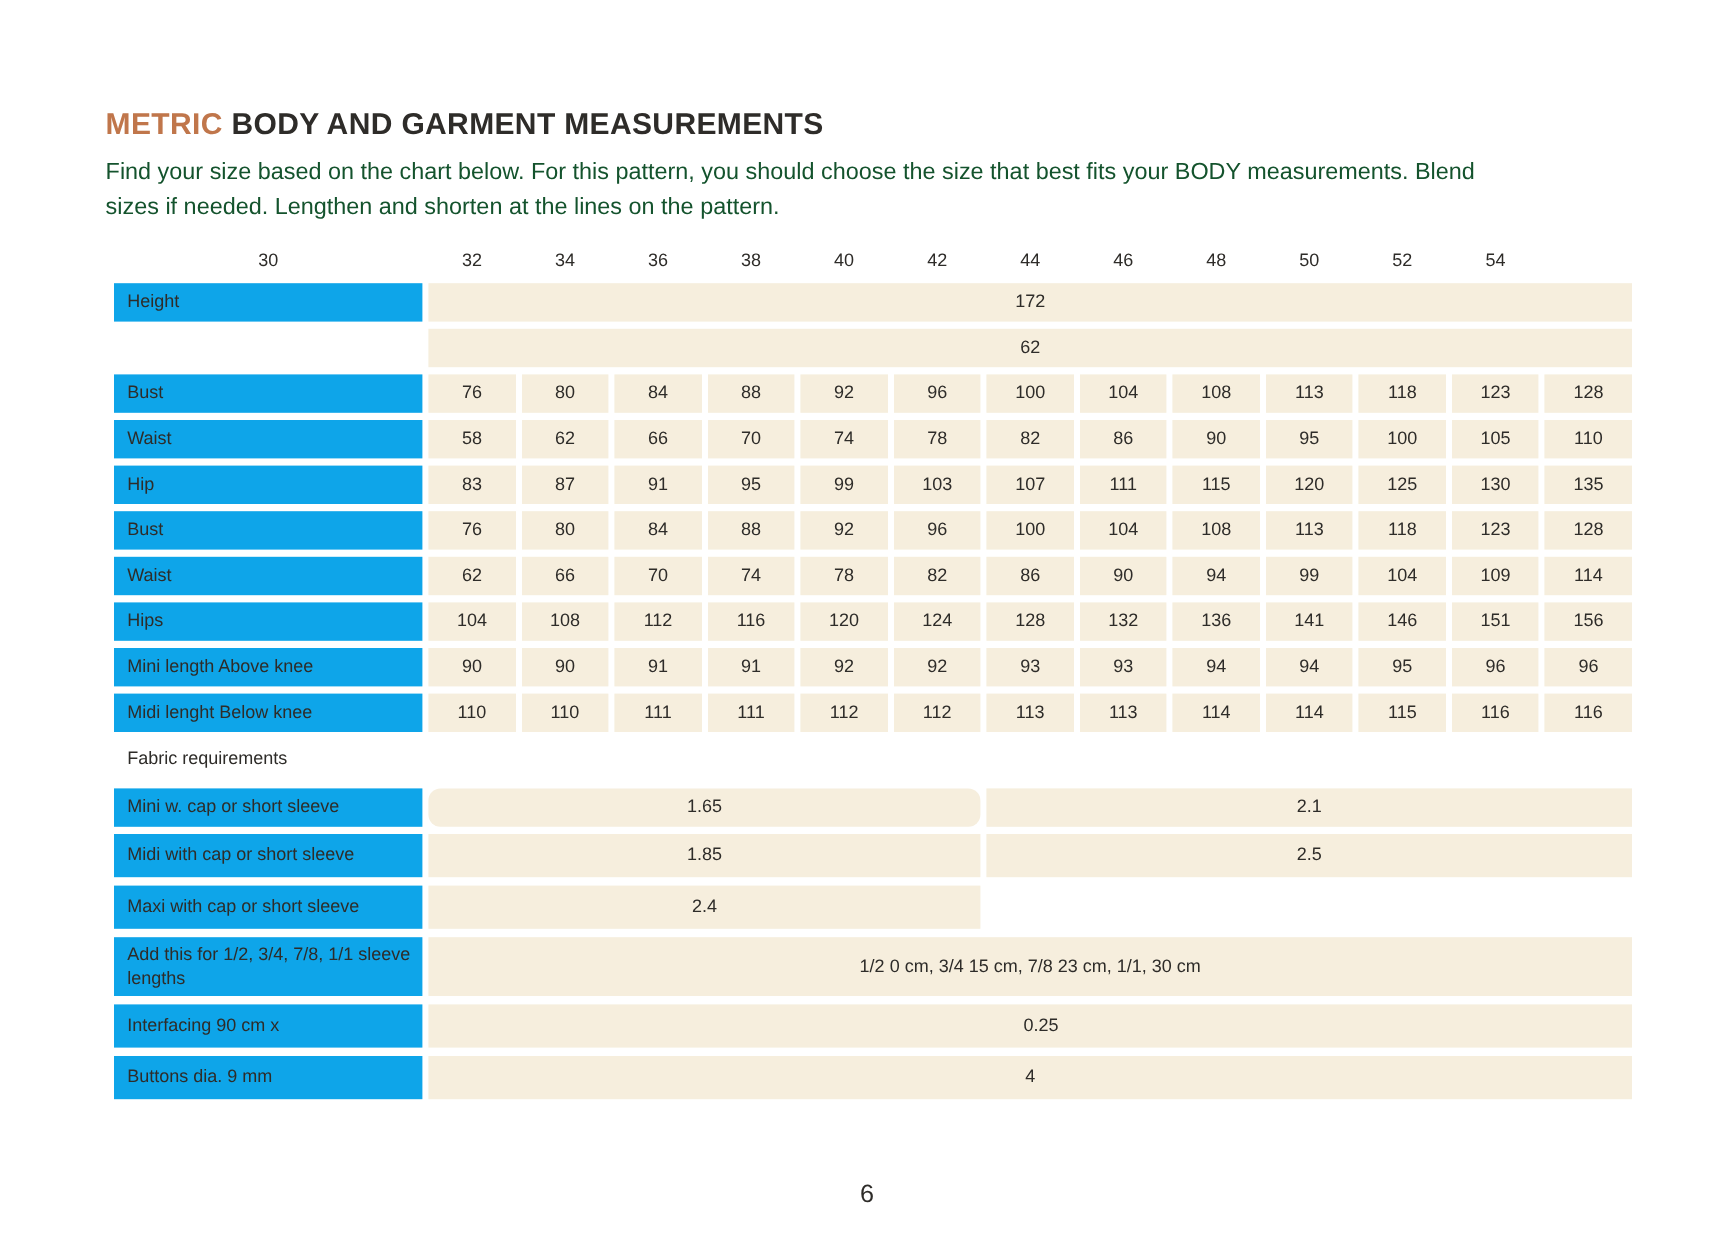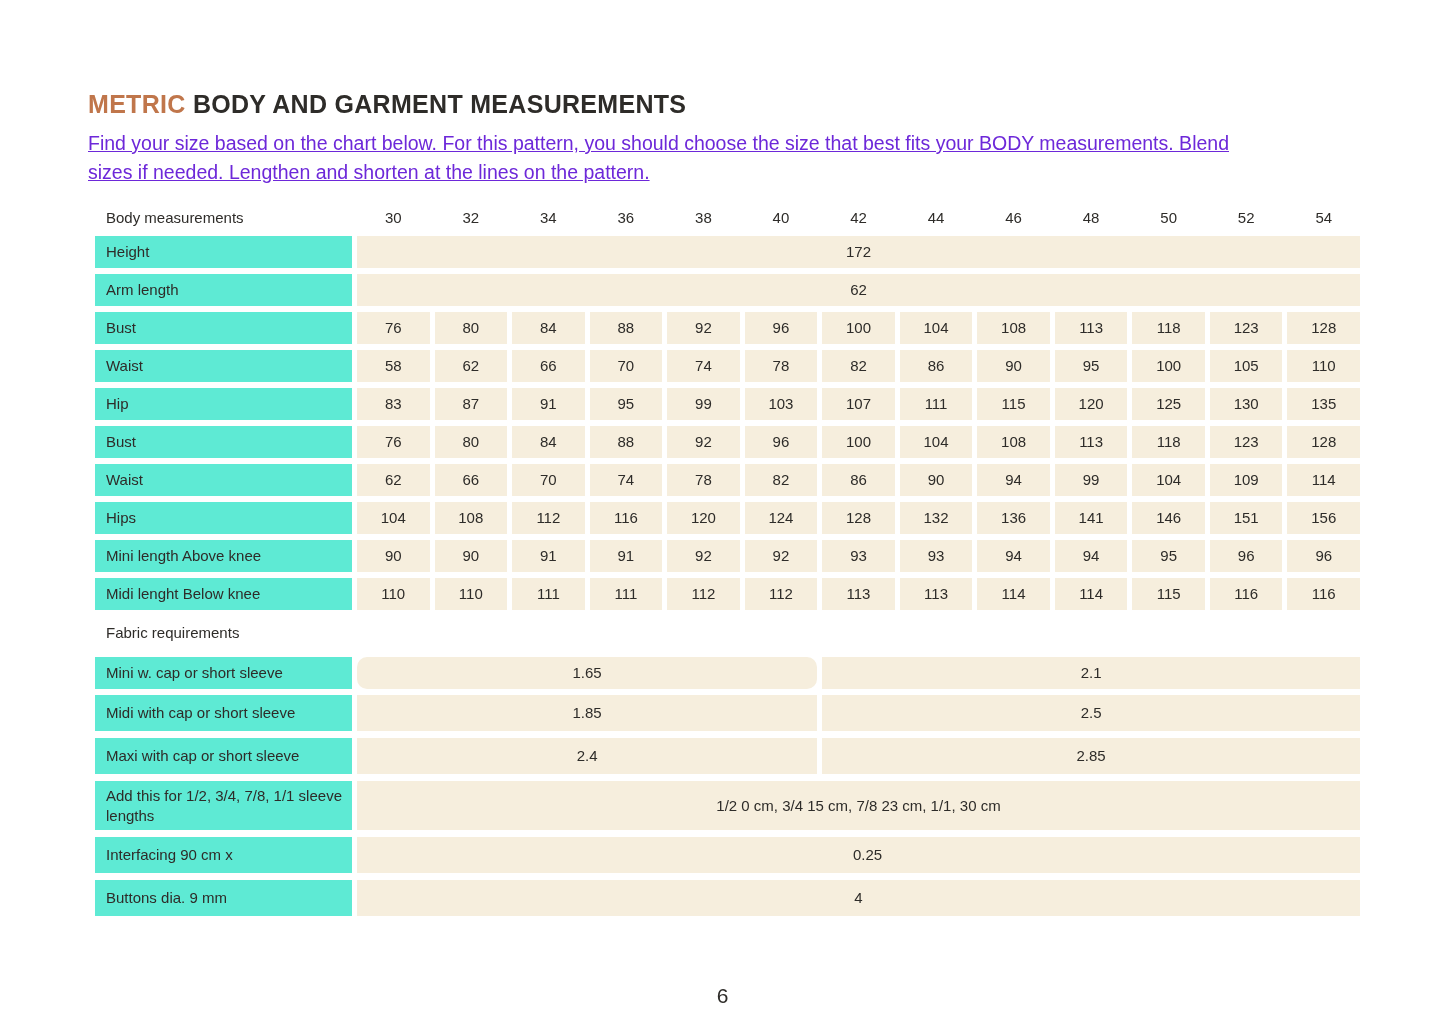--- a/index.html
+++ b/index.html
@@ -19,44 +19,43 @@
     font-size: 25px;
     font-weight: 700;
     letter-spacing: 0.3px;
     color: #2e2c29;
   }
   .title .accent { color: #c0764b; }
   .intro {
     margin: 0 0 16px 0;
     font-size: 19.5px;
     line-height: 29px;
-    color: #6d28d9;
+    color: #14532d;
     max-width: 1170px;
-    text-decoration: underline;
   }
   .size-table { margin-left: 7px; width: 1265px; }
   .t-row {
     display: grid;
     grid-template-columns: 257px repeat(13, 1fr);
     column-gap: 5px;
     margin-bottom: 6px;
   }
   .cell {
     display: flex;
     align-items: center;
     min-height: 32px;
     font-size: 15px;
     line-height: 1.3;
     color: #2e2c29;
   }
   .header-row { margin-bottom: 3px; }
   .header-row .cell { min-height: 30px; background: transparent; }
   .head-label { padding-left: 11px; }
   .size-head { justify-content: center; }
-  .label-cell { background: #5eead4; padding: 5px 8px 5px 11px; }
+  .label-cell { background: #0ea5e9; padding: 5px 8px 5px 11px; }
   .val-cell { background: #f6eedd; justify-content: center; text-align: center; padding: 4px 2px; }
   .section-row { margin: 2px 0 7px 0; }
   .section-label { min-height: 34px; padding-left: 11px; background: transparent; }
   
   .size-table .t-row:nth-child(n+14) { margin-bottom: 7px; }
   .size-table .t-row:nth-child(n+14) .cell { min-height: 36px; }
   .page-number {
     position: absolute;
     left: 0;
     right: 0;
@@ -68,41 +67,39 @@
 </style>
 </head>
 <body>
 
 <div class="page">
   <div class="content">
     <h1 class="title"><span class="accent">METRIC</span><span> BODY AND GARMENT MEASUREMENTS</span></h1>
     <p class="intro">Find your size based on the chart below. For this pattern, you should choose the size that best fits your BODY measurements. Blend sizes if needed. Lengthen and shorten at the lines on the pattern.</p>
     <div class="size-table" id="size-table">
         <div class="t-row header-row">
-          <div class="cell head-label">Body measurements</div>
           <div class="cell size-head">30</div>
           <div class="cell size-head">32</div>
           <div class="cell size-head">34</div>
           <div class="cell size-head">36</div>
           <div class="cell size-head">38</div>
           <div class="cell size-head">40</div>
           <div class="cell size-head">42</div>
           <div class="cell size-head">44</div>
           <div class="cell size-head">46</div>
           <div class="cell size-head">48</div>
           <div class="cell size-head">50</div>
           <div class="cell size-head">52</div>
           <div class="cell size-head">54</div>
         </div>
         <div class="t-row data-row">
           <div class="cell label-cell">Height</div>
           <div class="cell val-cell" style="grid-column: 2 / -1;">172</div>
         </div>
         <div class="t-row data-row">
-          <div class="cell label-cell">Arm length</div>
           <div class="cell val-cell" style="grid-column: 2 / -1;">62</div>
         </div>
         <div class="t-row data-row">
           <div class="cell label-cell">Bust</div>
           <div class="cell val-cell">76</div>
           <div class="cell val-cell">80</div>
           <div class="cell val-cell">84</div>
           <div class="cell val-cell">88</div>
           <div class="cell val-cell">92</div>
           <div class="cell val-cell">96</div>
@@ -235,21 +232,20 @@
           <div class="cell val-cell" style="grid-column: 8 / span 7; text-align: right;">2.1</div>
         </div>
         <div class="t-row data-row">
           <div class="cell label-cell">Midi with cap or short sleeve</div>
           <div class="cell val-cell" style="grid-column: 2 / span 6;">1.85</div>
           <div class="cell val-cell" style="grid-column: 8 / span 7;">2.5</div>
         </div>
         <div class="t-row data-row">
           <div class="cell label-cell">Maxi with cap or short sleeve</div>
           <div class="cell val-cell" style="grid-column: 2 / span 6;">2.4</div>
-          <div class="cell val-cell" style="grid-column: 8 / span 7;">2.85</div>
         </div>
         <div class="t-row data-row">
           <div class="cell label-cell">Add this for 1/2, 3/4, 7/8, 1/1 sleeve lengths</div>
           <div class="cell val-cell" style="grid-column: 2 / -1;">1/2 0 cm, 3/4 15 cm, 7/8 23 cm, 1/1, 30 cm</div>
         </div>
         <div class="t-row data-row">
           <div class="cell label-cell">Interfacing 90 cm x</div>
           <div class="cell val-cell" style="grid-column: 2 / -1; padding-left: 20px;">0.25</div>
         </div>
         <div class="t-row data-row">

